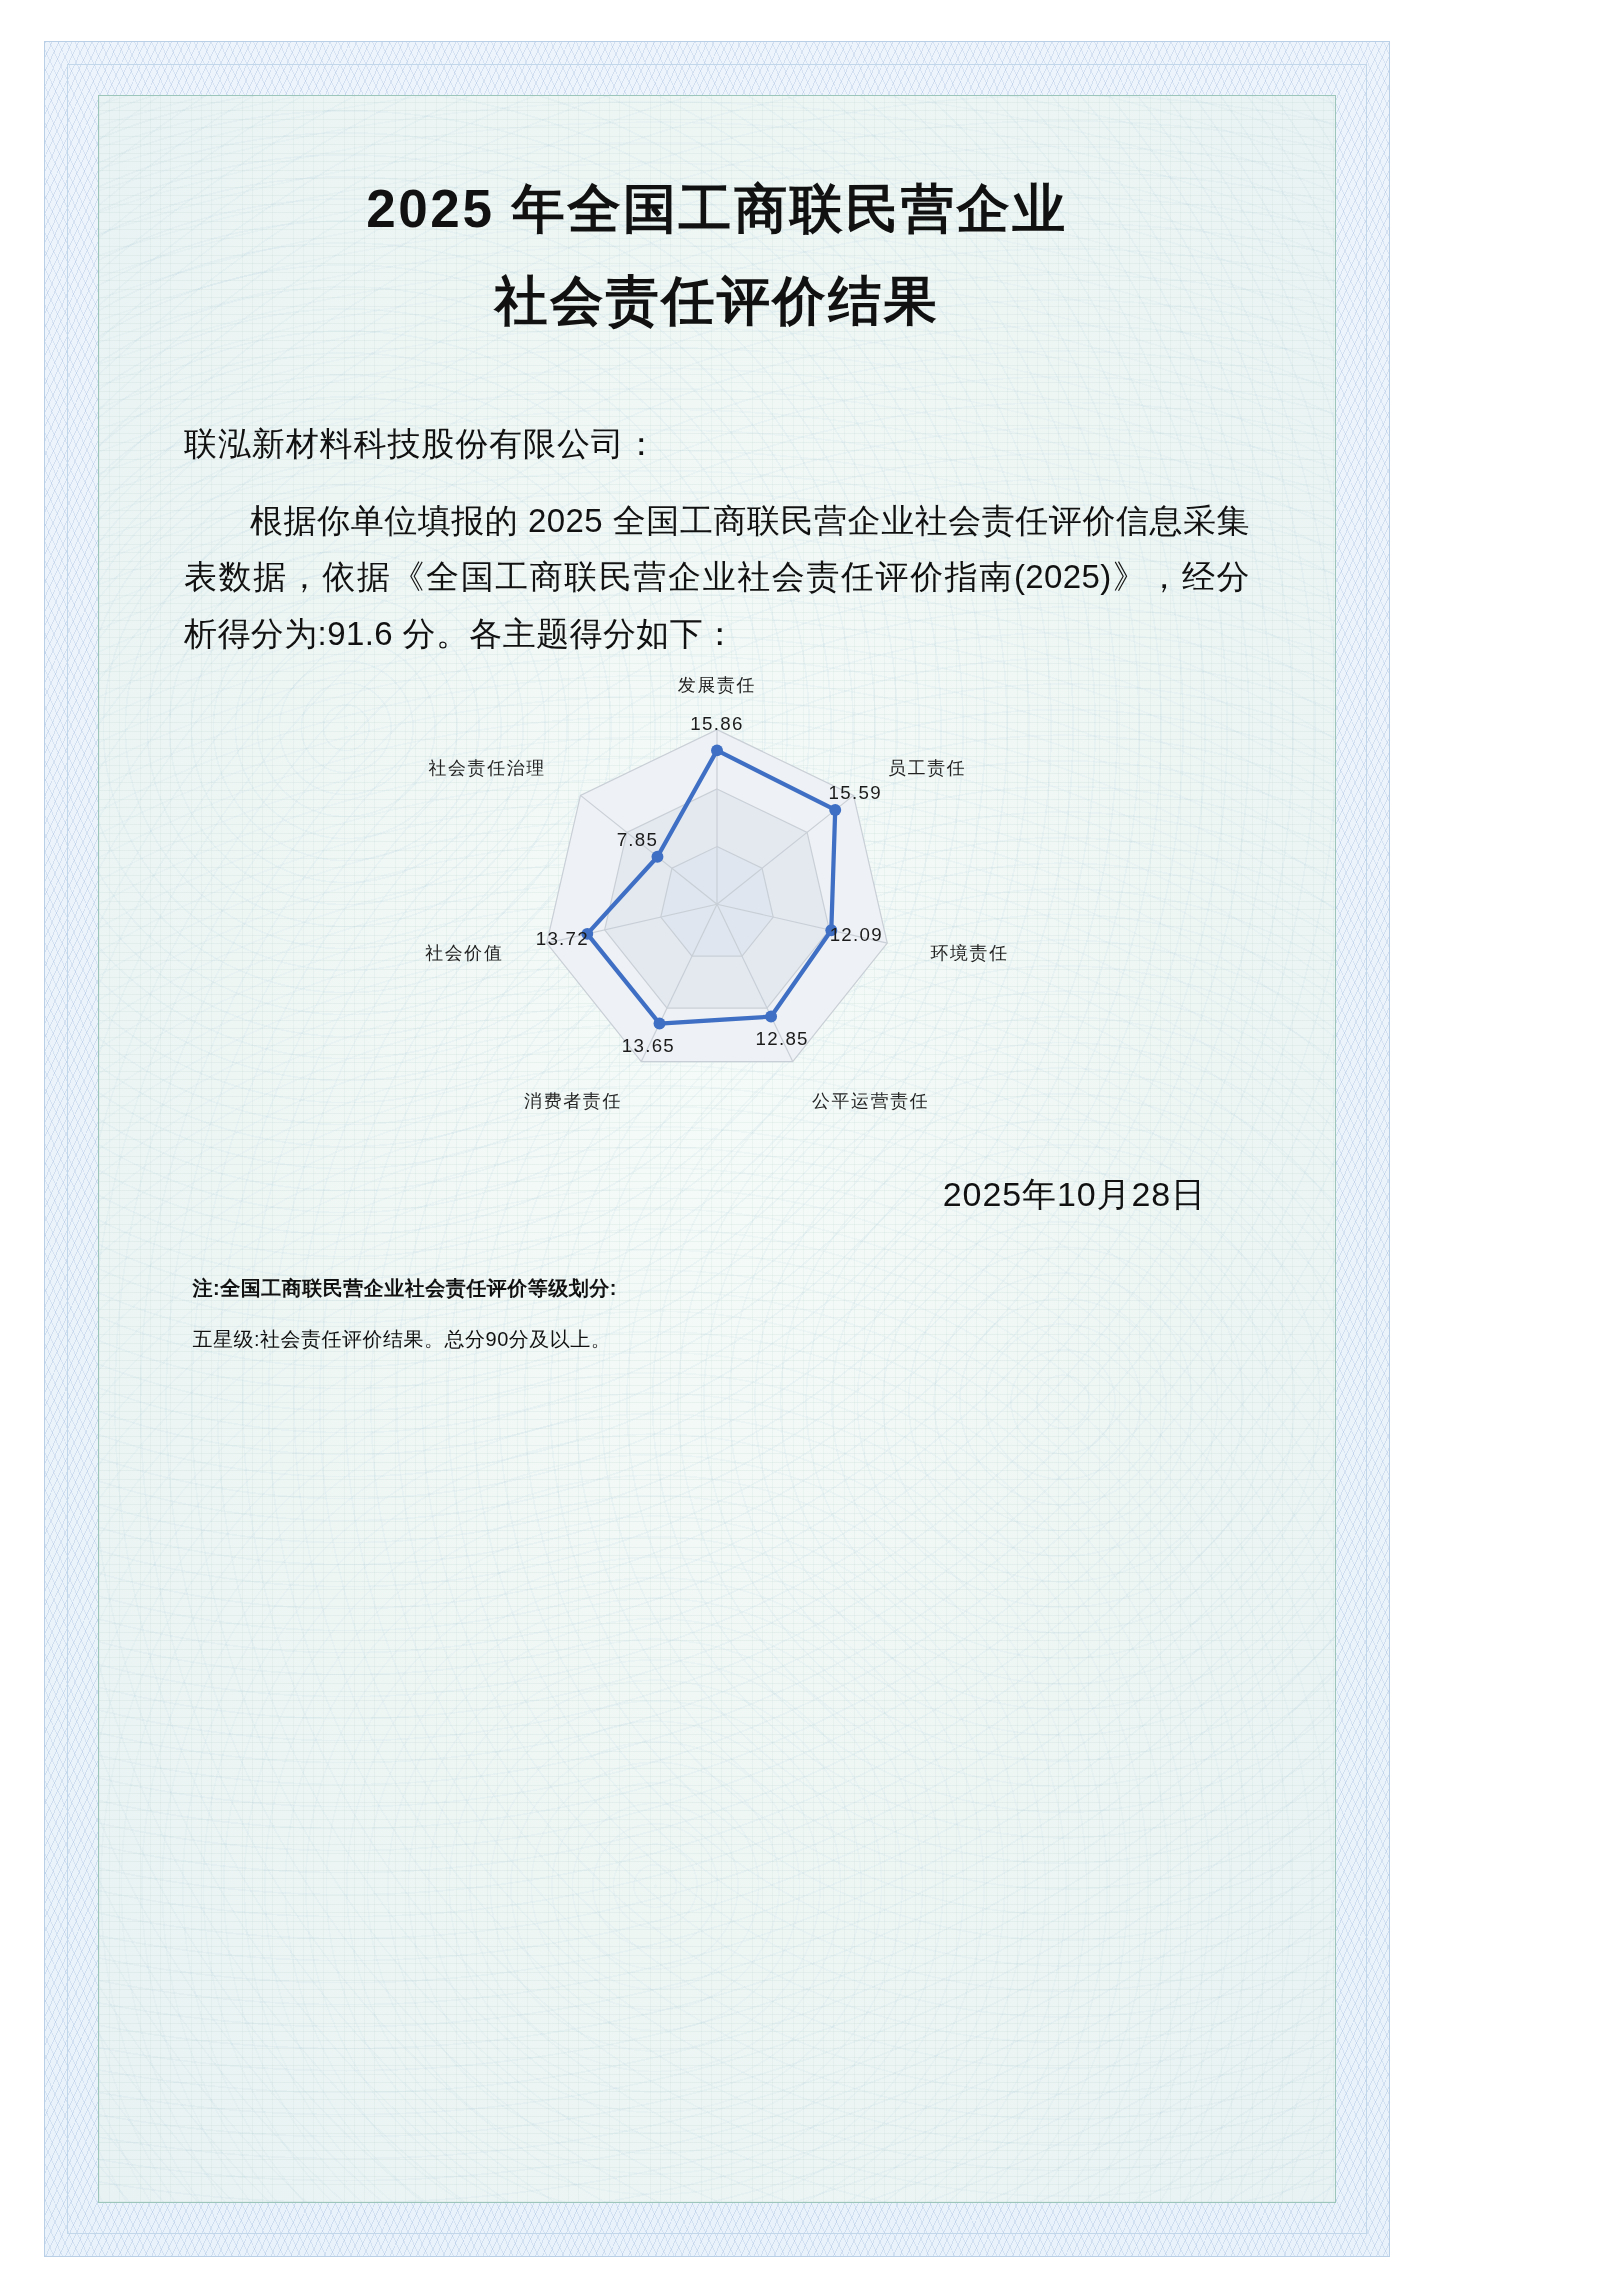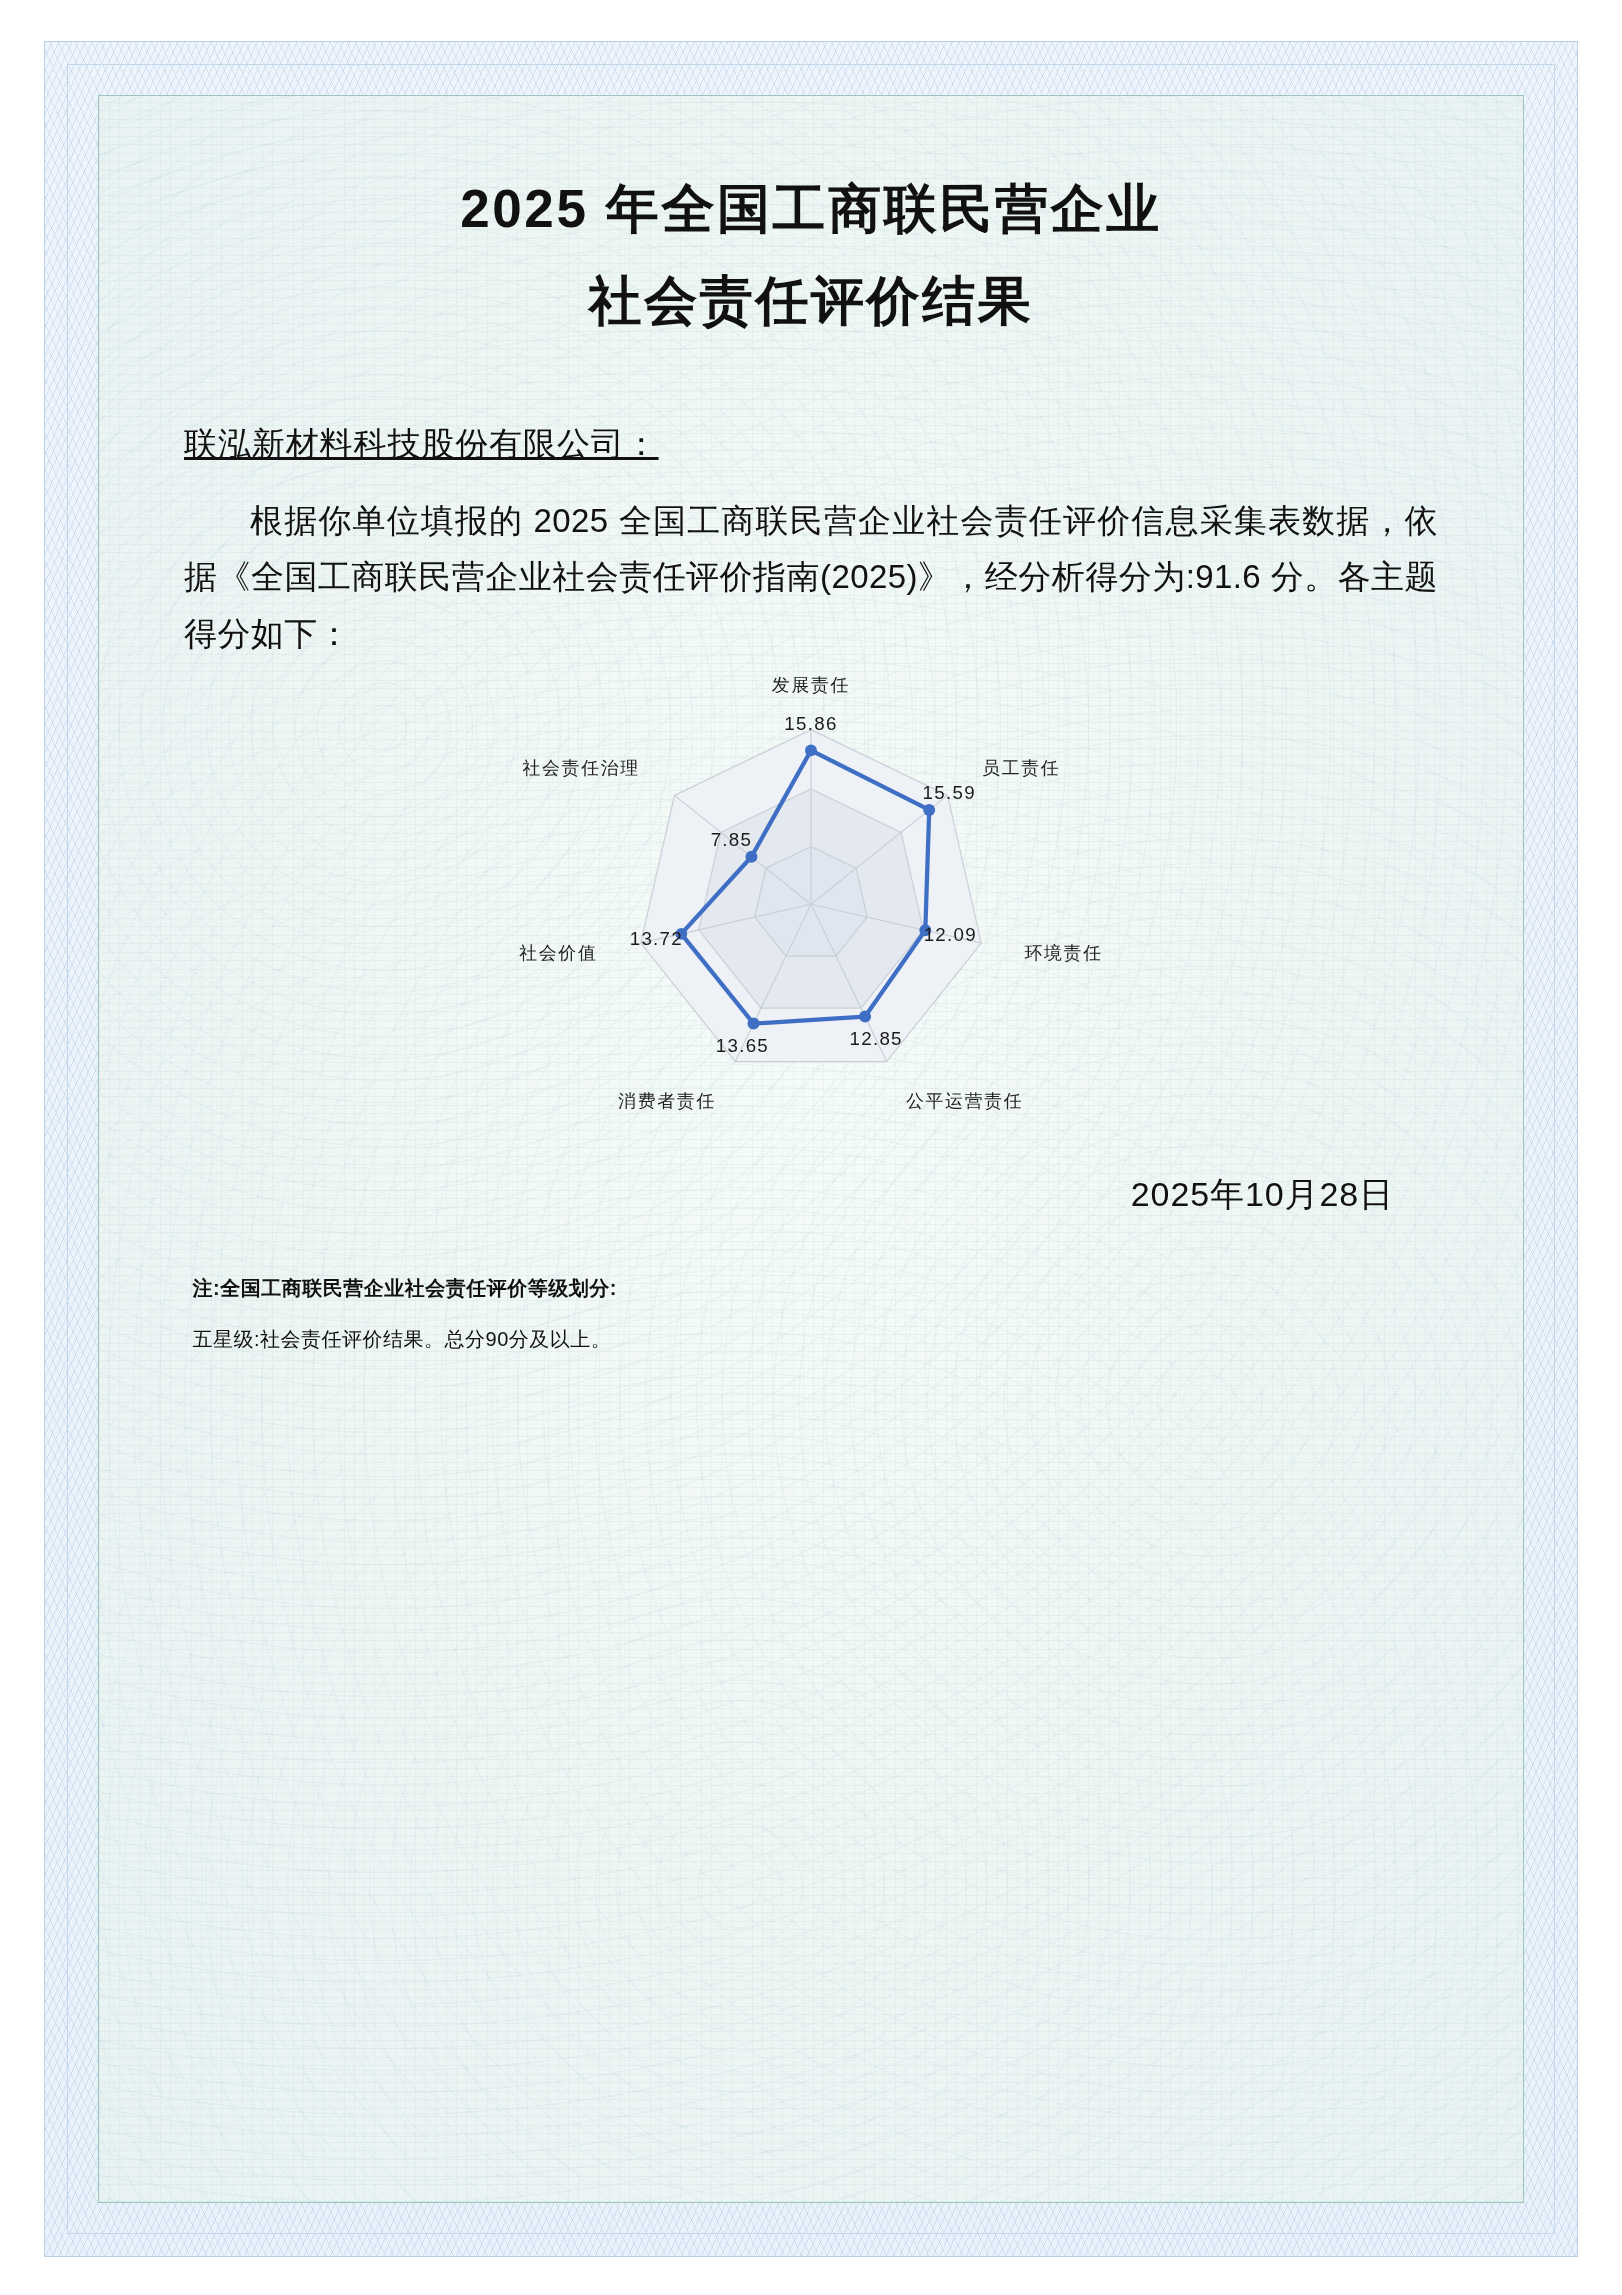--- a/index.html
+++ b/index.html
@@ -13,21 +13,21 @@
     font-family: "Liberation Sans", sans-serif;
     color: #1a1a1a;
     overflow: hidden;
   }
 
   
   .certificate {
     position: absolute;
     left: 44px;
     top: 41px;
-    width: 1534px;
+    width: 1346px;
     height: 2216px;
     box-sizing: border-box;
     background:
       repeating-linear-gradient(
         115deg,
         rgba(145,175,215,0.30) 0px,
         rgba(145,175,215,0.30) 0.9px,
         rgba(255,255,255,0) 0.9px,
         rgba(255,255,255,0) 6px
       ),
@@ -102,21 +102,20 @@
     color: #111;
     line-height: 1.5;
   }
   .title .line2 { display: block; margin-top: 12px; text-align: center; }
 
   .addressee {
     margin-top: 82px;
     font-size: 33px;
     color: #111;
     letter-spacing: 0.9px;
-    text-decoration: underline;
   }
 
   .body-text {
     margin-top: 25.6px;
     font-size: 33px;
     line-height: 1.72;
     color: #111;
     text-align: justify;
     text-indent: 66px;
     letter-spacing: 0.4px;

